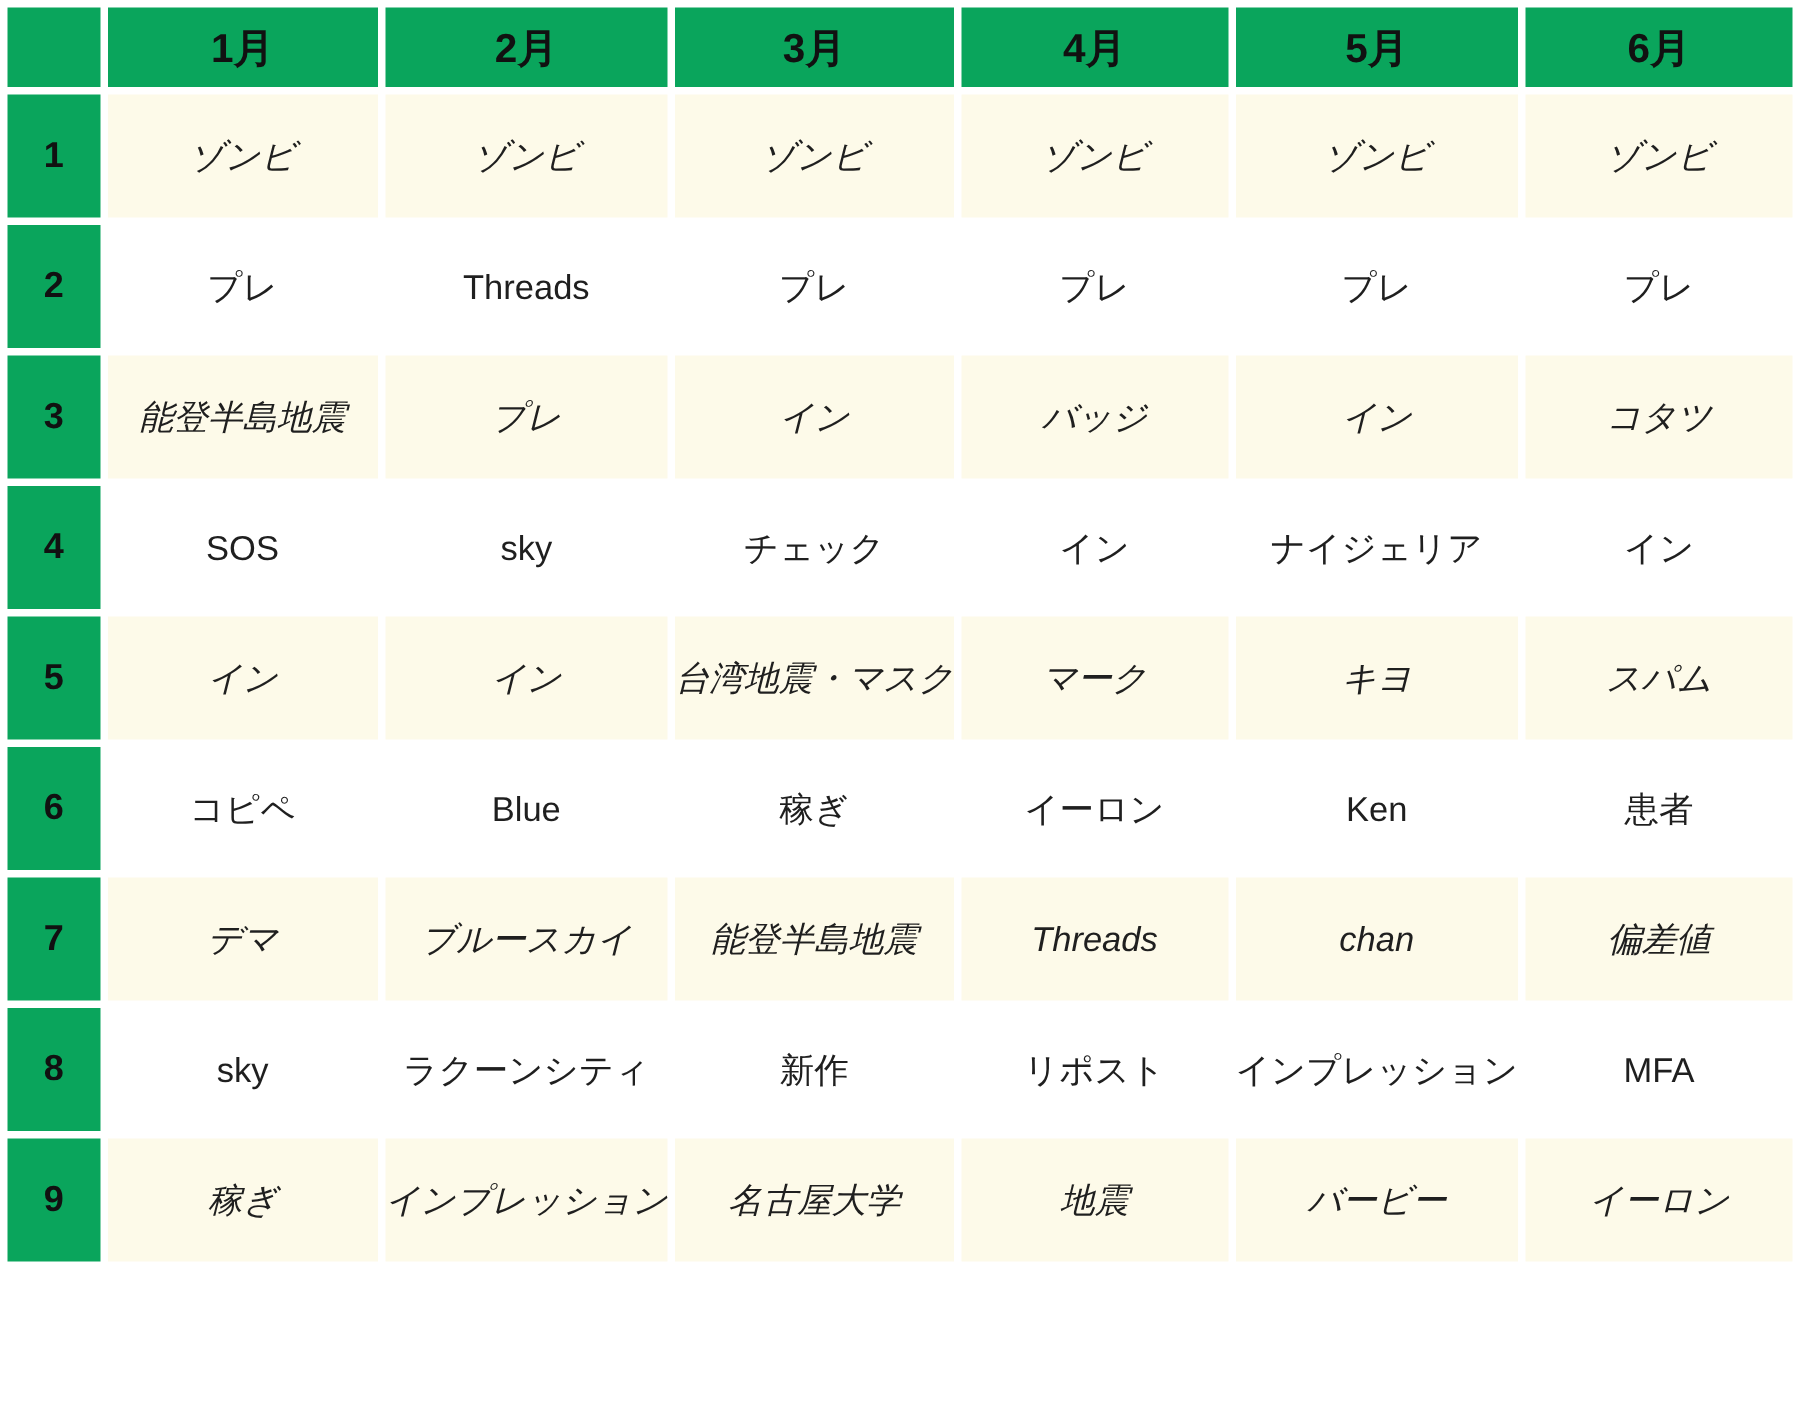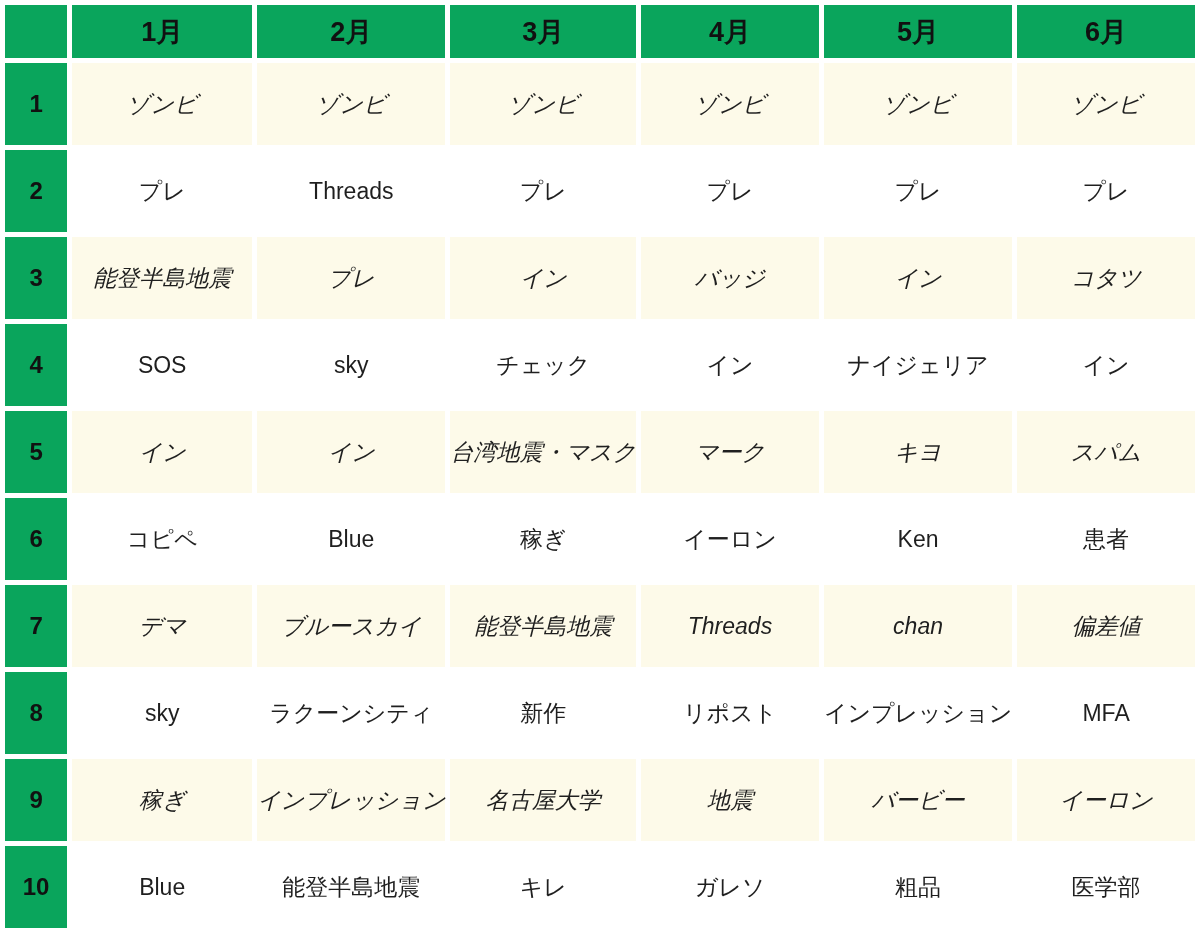--- a/index.html
+++ b/index.html
@@ -149,23 +149,14 @@
       </tr>
       <tr class="row-odd">
         <th class="cell-rank">9</th>
         <td class="cell-word">稼ぎ</td>
         <td class="cell-word">インプレッション</td>
         <td class="cell-word">名古屋大学</td>
         <td class="cell-word">地震</td>
         <td class="cell-word">バービー</td>
         <td class="cell-word">イーロン</td>
       </tr>
-      <tr class="row-even">
-        <th class="cell-rank">10</th>
-        <td class="cell-word">Blue</td>
-        <td class="cell-word">能登半島地震</td>
-        <td class="cell-word">キレ</td>
-        <td class="cell-word">ガレソ</td>
-        <td class="cell-word">粗品</td>
-        <td class="cell-word">医学部</td>
-      </tr>
     </tbody>
 </table>
 
 </body></html>

